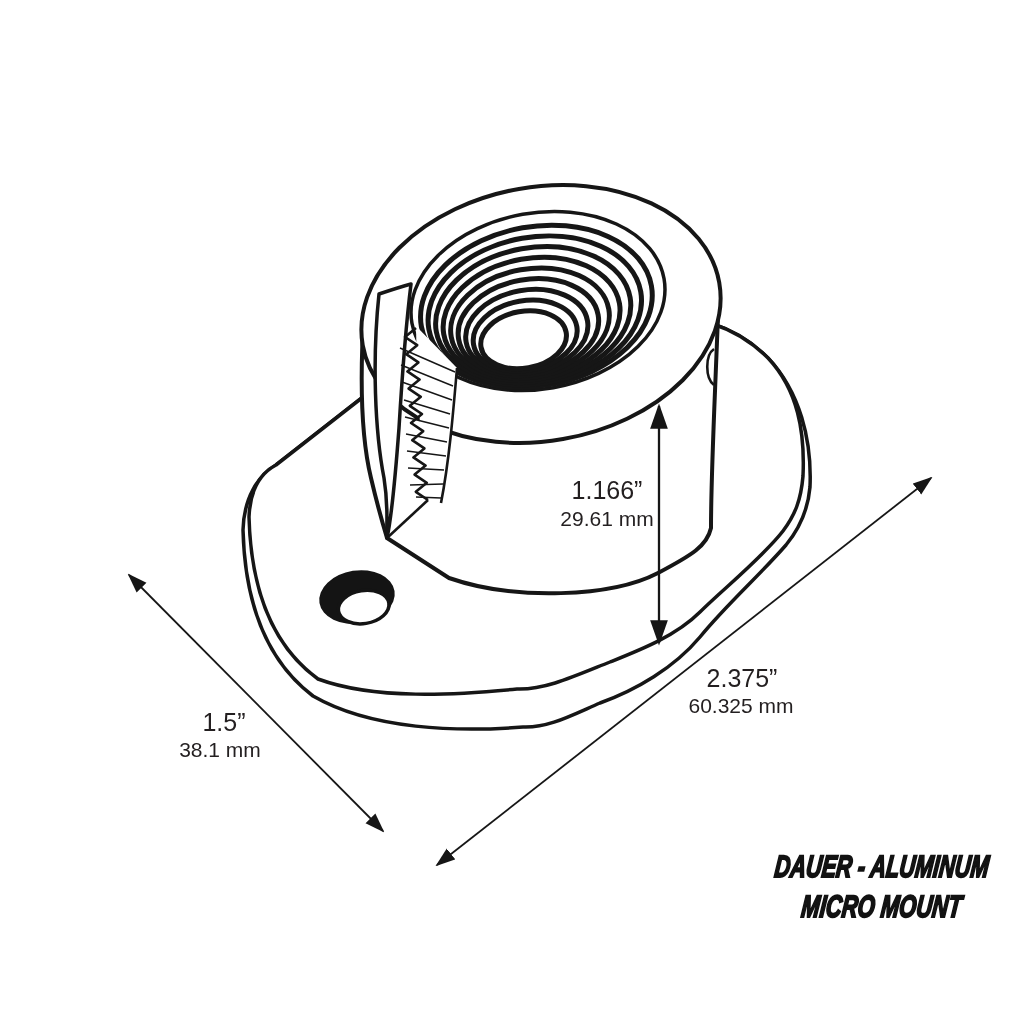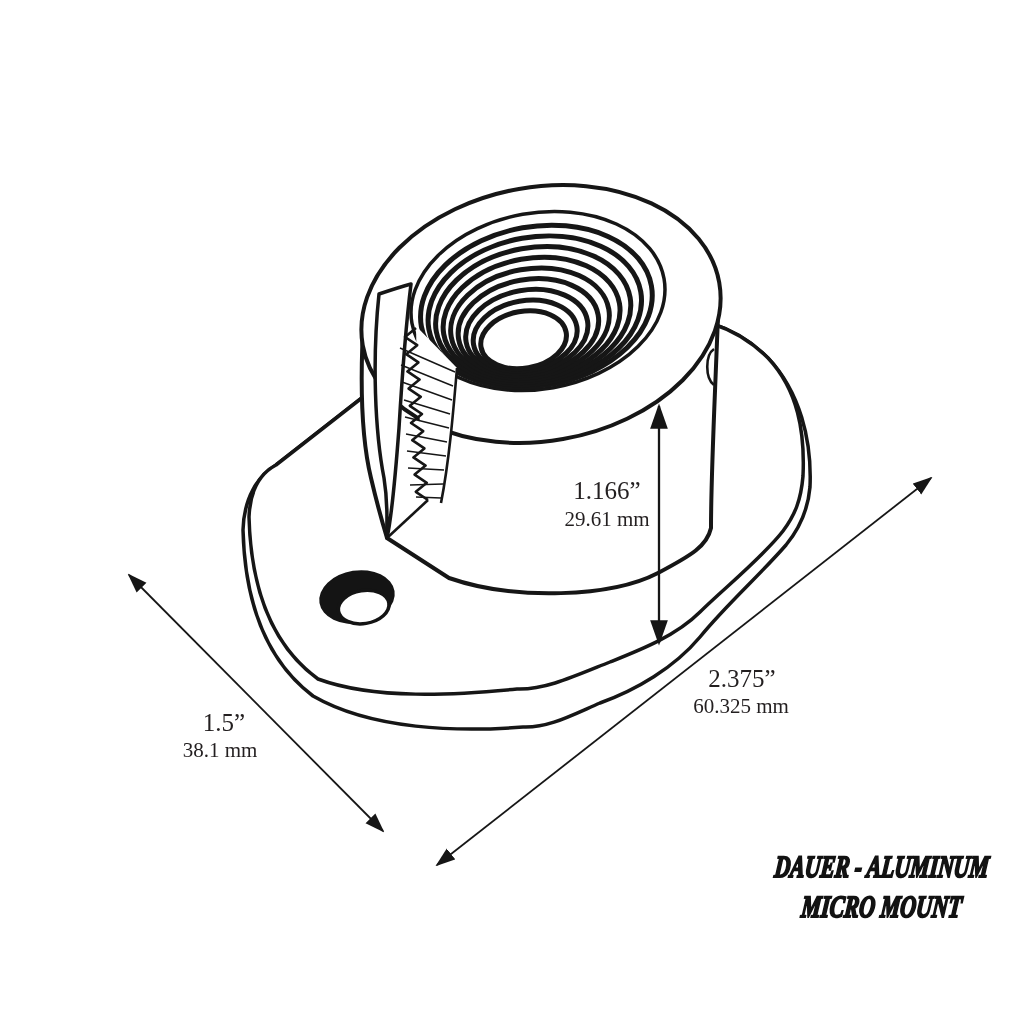--- a/index.html
+++ b/index.html
@@ -1,17 +1,17 @@
 <!DOCTYPE html>
 <html><head>
 <meta charset="utf-8">
 <style>
   html,body{margin:0;padding:0;background:#fff;}
   .page{position:relative;width:1024px;height:1024px;background:#ffffff;overflow:hidden;
-        font-family:Liberation Serif, serif;border-radius:20px;}
+        font-family:Liberation Sans, sans-serif;border-radius:20px;}
   svg{display:block;}
   .outline{fill:#ffffff;stroke:#161616;stroke-width:3.5;stroke-linejoin:round;}
   .outline-thick{fill:#ffffff;stroke:#161616;stroke-width:4;stroke-linejoin:round;}
   .ring{fill:none;stroke:#161616;stroke-width:5;}
   .detail{fill:none;stroke:#161616;stroke-width:2.6;stroke-linejoin:round;}
   .hatch{fill:none;stroke:#161616;stroke-width:1.4;}
   .dim-line{stroke:#161616;stroke-width:1.8;fill:none;}
   .dim-line-v{stroke:#161616;stroke-width:2.3;fill:none;}
   .dim-in{font-size:25px;fill:#231f20;text-anchor:middle;}
   .dim-mm{font-size:21px;fill:#231f20;text-anchor:middle;}

